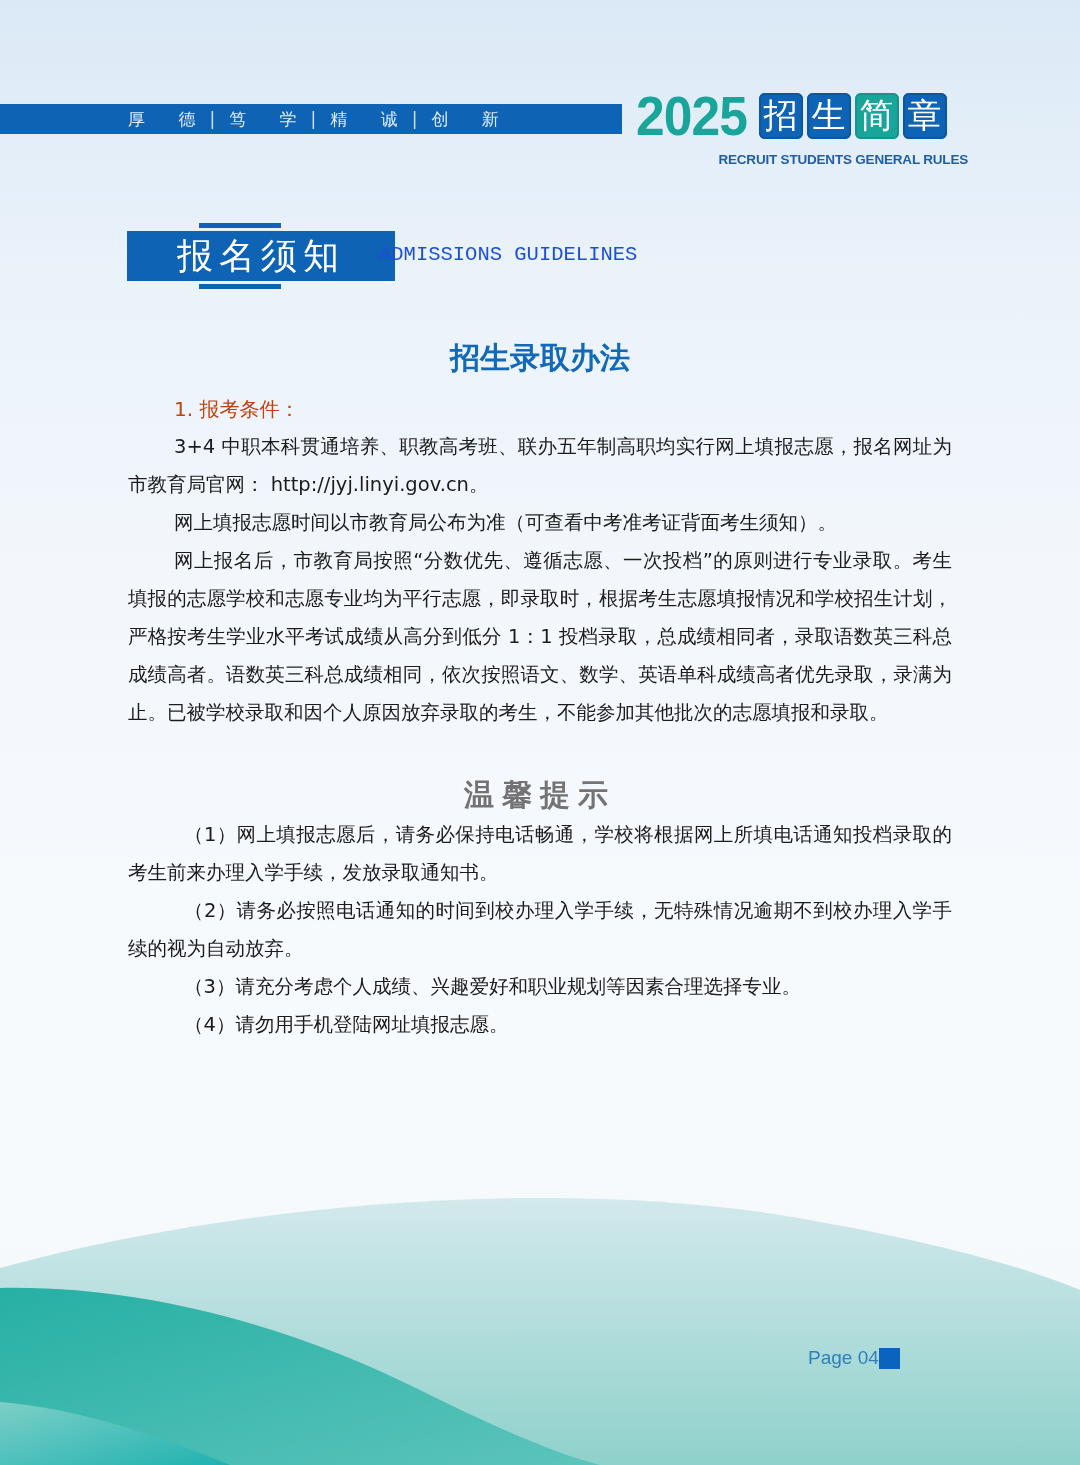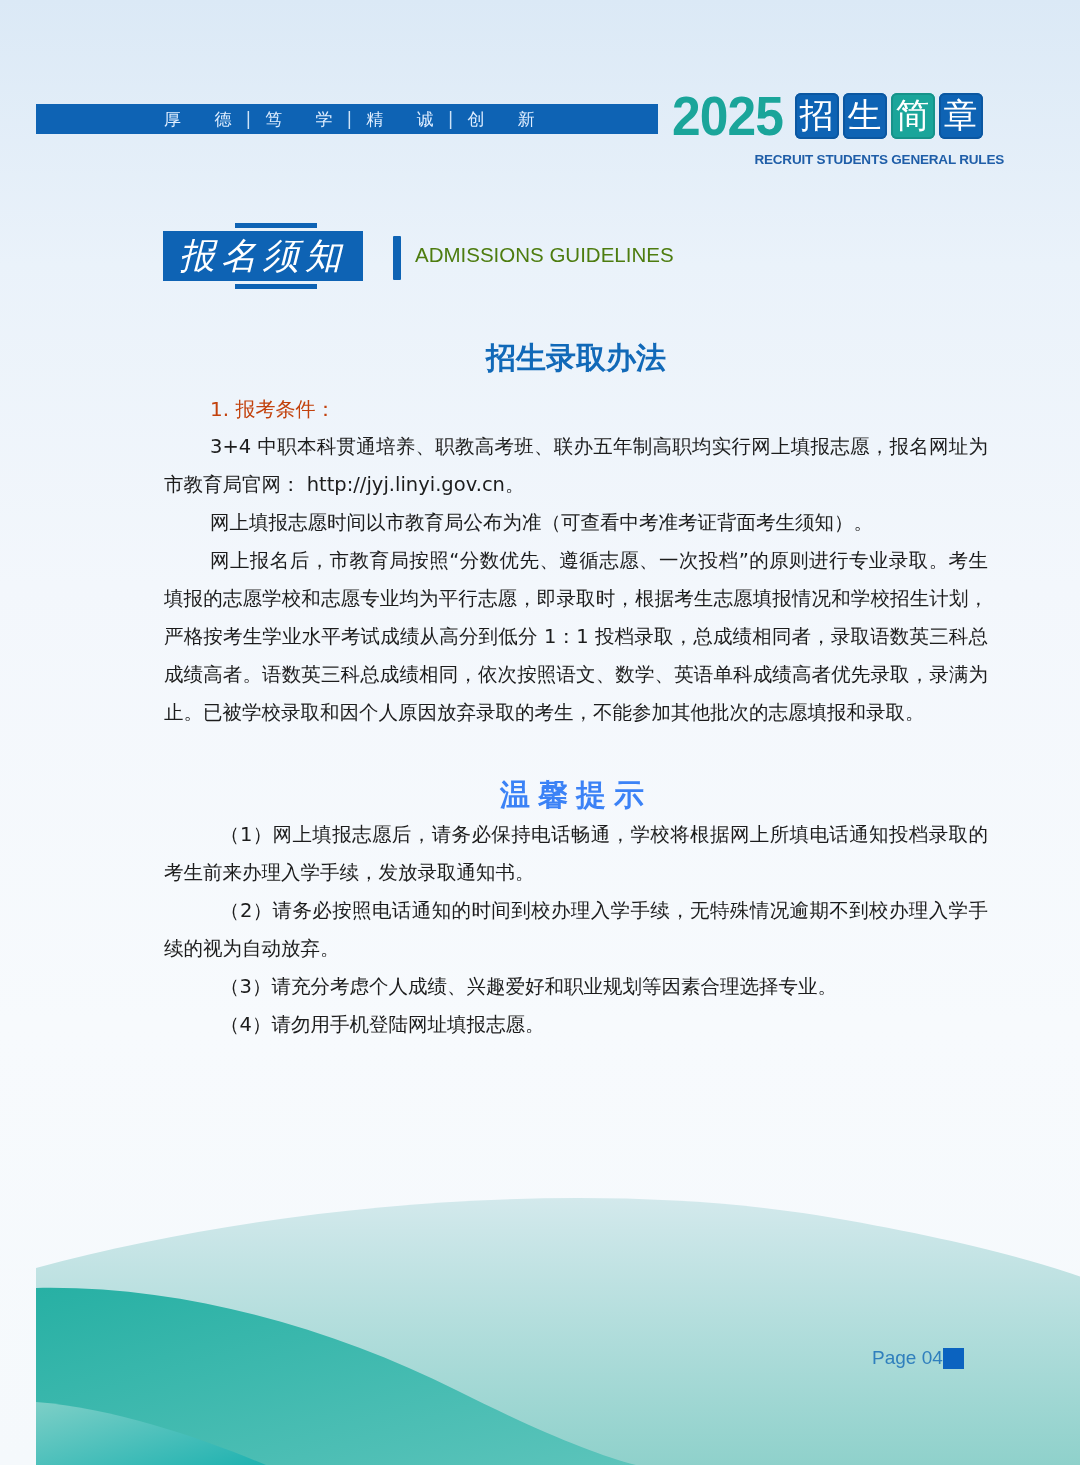--- a/index.html
+++ b/index.html
@@ -1,21 +1,21 @@
 <!DOCTYPE html>
 <html><head>
 <meta charset="utf-8">
 <style>
   html, body { margin: 0; padding: 0; }
   body {
     width: 1080px; height: 1465px; overflow: hidden; position: relative;
     font-family: "DejaVu Sans", "Liberation Sans", sans-serif;
     background: linear-gradient(180deg, #dbe9f6 0%, #eaf2fa 18%, #f3f7fc 40%, #f7fafd 70%, #f5f9fc 100%);
   }
-  .page { position: absolute; inset: 0; margin-left: 36px; }
+  .page { position: absolute; inset: 0; }
 
   
   .waves { position: absolute; left: 0; top: 0; width: 1080px; height: 1465px; pointer-events: none; }
 
   
   .motto-bar {
     position: absolute; left: 0; top: 104px; width: 622px; height: 30px;
     background: #0e63b4;
     display: flex; align-items: center; padding-left: 128px; box-sizing: border-box;
     color: #dfeeff; font-size: 17px; letter-spacing: 0;
@@ -41,56 +41,56 @@
   .brand-char.teal { background: #1aa59a; box-shadow: inset 0 0 0 2px #16938a; }
   .brand-sub {
     margin-top: 8px; text-align: right; color: #1f5ea8;
     font-family: "Liberation Sans", sans-serif; font-weight: bold; font-size: 13.5px;
     letter-spacing: -0.2px;
   }
 
   
   .sec-head { position: absolute; left: 127px; top: 223px; height: 66px; }
   .sec-box {
-    position: absolute; left: 0; top: 8px; width: 200px; height: 50px;
+    position: absolute; left: 0; top: 8px; width: 268px; height: 50px;
     background: #0e63b4; color: #fff; font-size: 36px; letter-spacing: 6px;
-    display: flex; align-items: center; justify-content: center; font-style: italic;
+    display: flex; align-items: center; justify-content: center;
   }
   .sec-line-top, .sec-line-bot {
     position: absolute; left: 72px; width: 82px; height: 5px; background: #0e63b4;
   }
   .sec-line-top { top: 0; }
   .sec-line-bot { top: 61px; }
   .sec-bar { position: absolute; left: 230px; top: 13px; width: 8px; height: 44px; background: #0e63b4; border-radius: 1px; }
   .sec-en {
     position: absolute; left: 252px; top: 20px; white-space: nowrap;
-    font-family: Liberation Sans, sans-serif; color: #4d7c0f; font-size: 20.5px;
+    font-family: Liberation Mono, monospace; color: #1d4ed8; font-size: 20.5px;
   }
 
   
   .content { position: absolute; left: 128px; top: 336px; width: 824px; color: #1c1c1c; }
   .title {
     text-align: center; color: #1169b8; font-weight: bold; font-size: 30px;
     margin: 0 0 10px 0; height: 44px; line-height: 44px;
   }
   .sub-h {
     color: #c2410c; font-size: 20px; padding-left: 46px;
     height: 38px; line-height: 38px;
   }
   .para { font-size: 19.5px; line-height: 38px; text-indent: 46px; text-align: justify; }
   .gap-tip { height: 42px; }
   .title2 {
-    text-align: center; color: #3b82f6; font-weight: bold; font-size: 30px;
+    text-align: center; color: #737373; font-weight: bold; font-size: 30px;
     letter-spacing: 8px; height: 42px; line-height: 42px; margin-bottom: 0;
   }
   .tip { font-size: 19.5px; line-height: 38px; text-indent: 56px; text-align: justify; }
 
   
   .page-num {
-    position: absolute; left: 836px; top: 1347px; display: flex; align-items: center; 
+    position: absolute; left: 808px; top: 1347px; display: flex; align-items: center; 
   }
   .page-label { font-family: "Liberation Sans", sans-serif; color: #2f7fbd; font-size: 19px; }
   .page-square { width: 21px; height: 21px; background: #0b63c0; }
 </style>
 </head>
 <body>
 
 <div class="page">
 
   <svg class="waves" viewBox="0 0 1080 1465" preserveAspectRatio="none">

